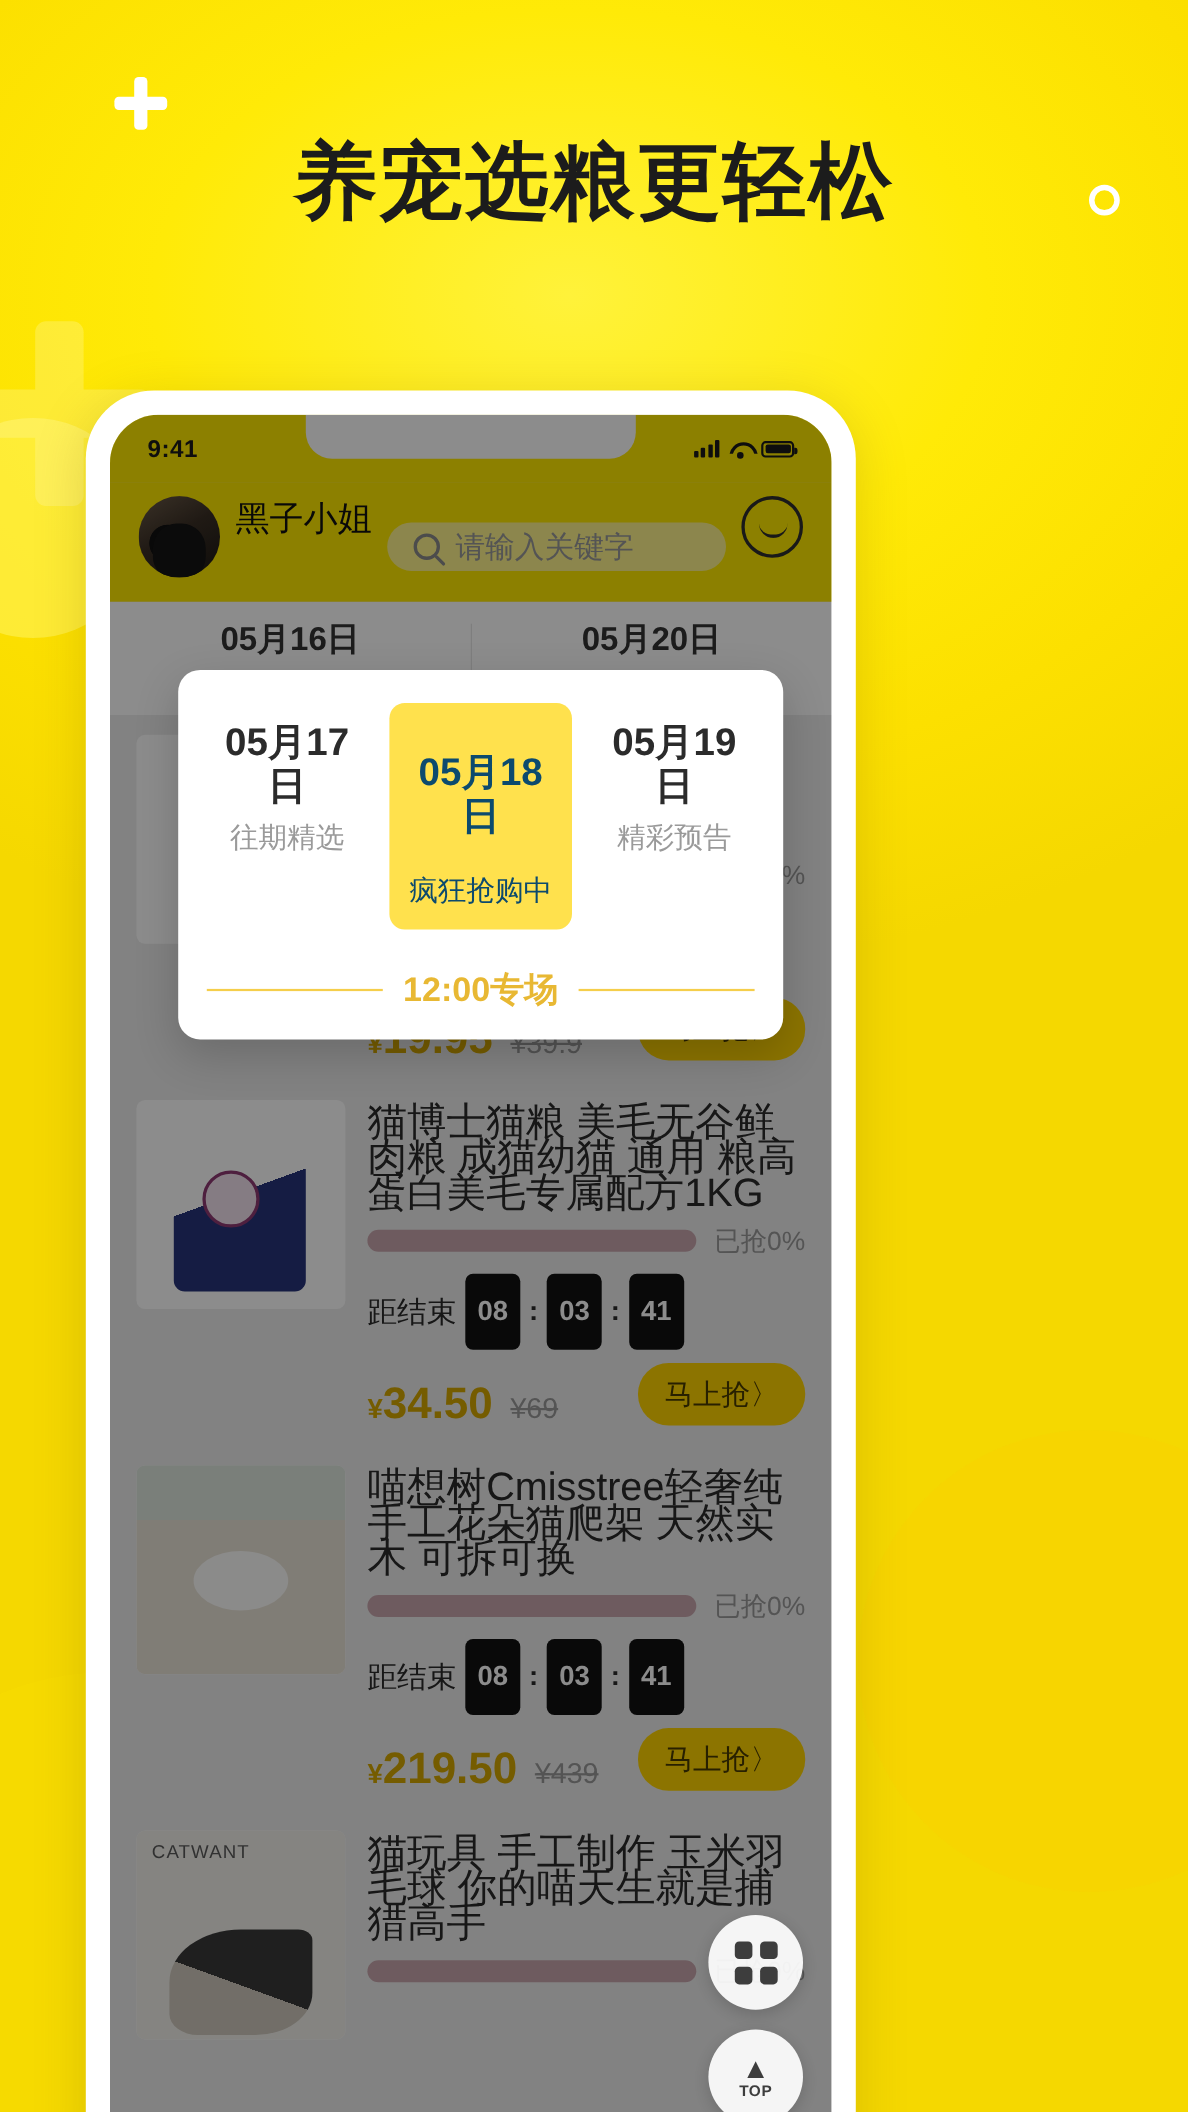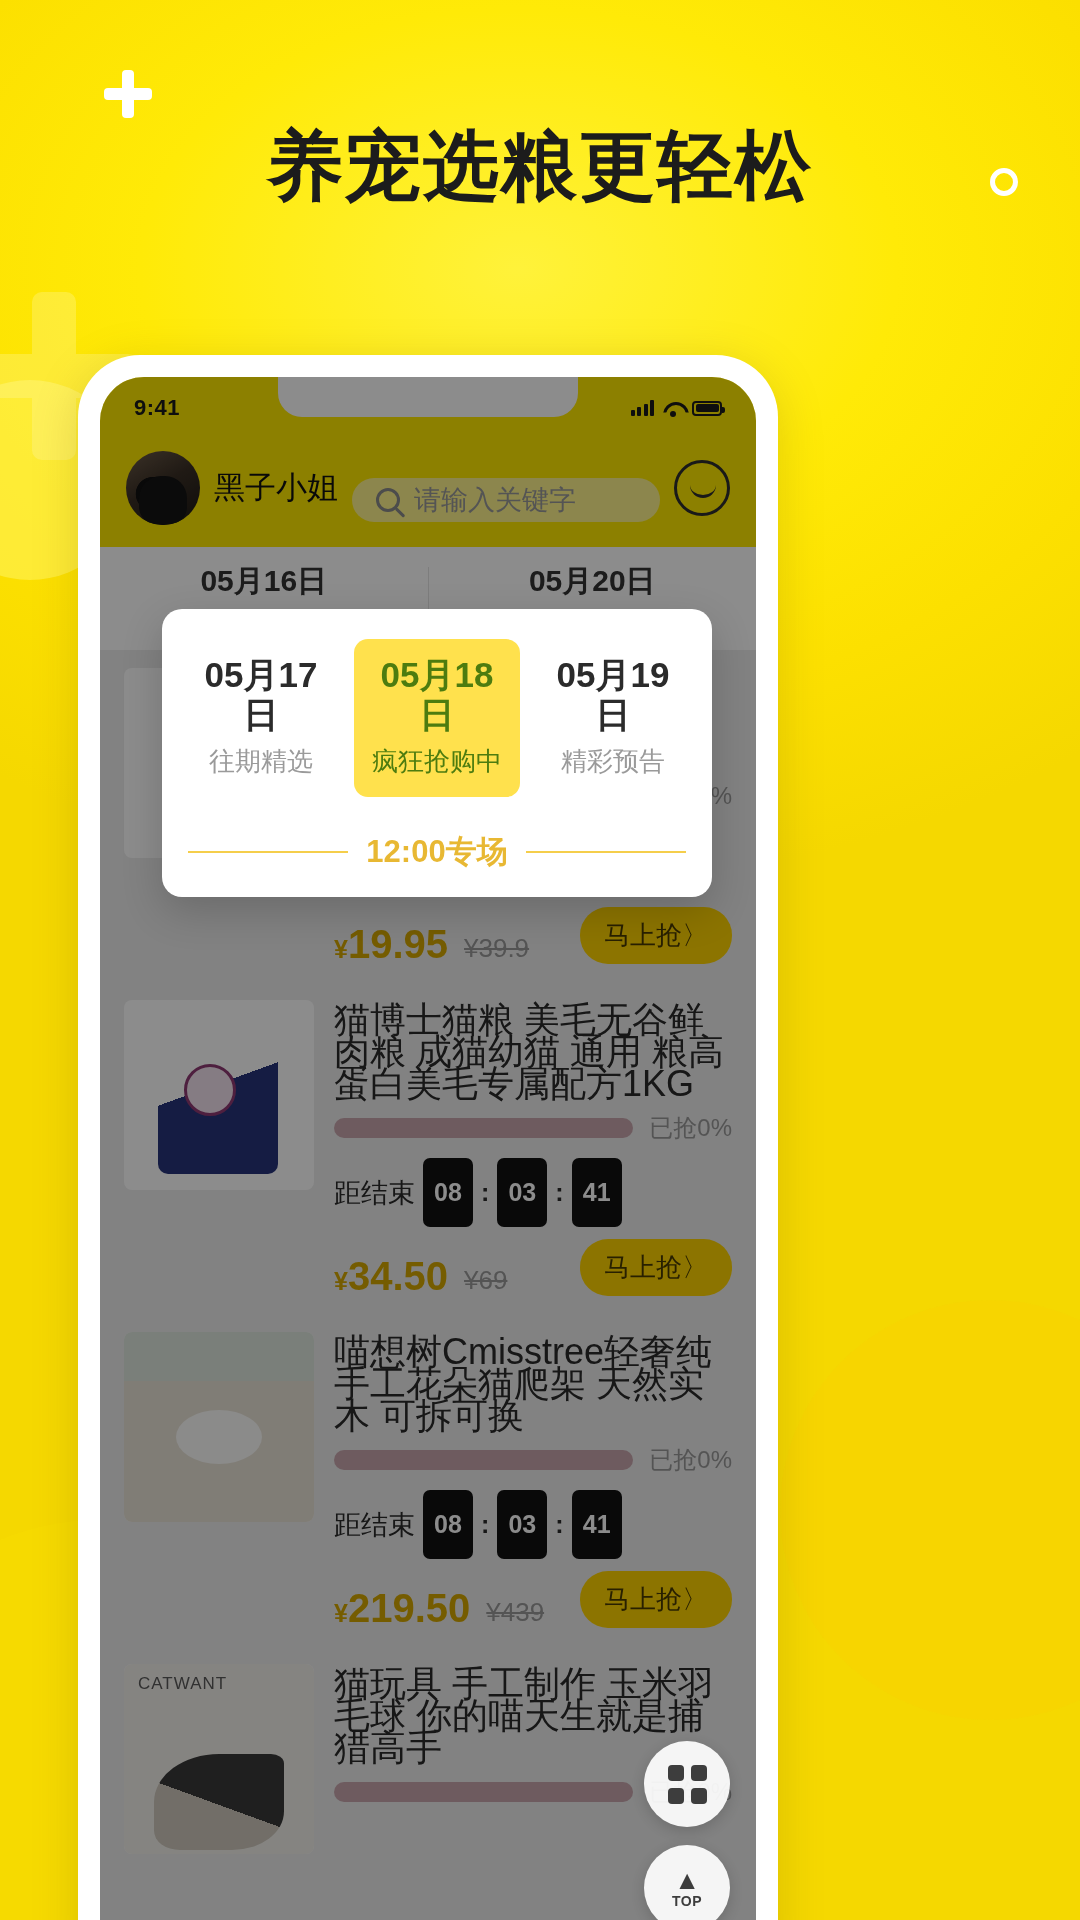--- a/index.html
+++ b/index.html
@@ -123,21 +123,21 @@
   .notch {
     position:absolute; left:50%; transform:translateX(-50%); top:0;
     width:300px; height:40px; background:#FFFFFF;
     border-radius:0 0 24px 24px; z-index:20;
   }
 
   
   .app-header {
     position:relative; background:#FFE900;
     padding:12px 26px 22px 26px;
-    display:flex; align-items:center; gap:14px;
+    display:flex; gap:14px;
     z-index:10;
   }
   .avatar {
     width:74px; height:74px; border-radius:50%;
     background:
       radial-gradient(circle at 36% 58%, #111 0 26%, transparent 27%),
       linear-gradient(150deg,#6b5a48 0%,#3b3026 45%,#1b1713 100%);
     flex:none; overflow:hidden; position:relative;
   }
   .avatar::after{
@@ -236,21 +236,21 @@
     box-shadow:0 14px 40px rgba(0,0,0,.18);
     z-index:60; padding:30px 0 24px 0;
   }
   .m-tabs { display:flex; justify-content:center; gap:10px; padding:0 16px; }
   .m-tab {
     border-radius:14px; padding:16px 14px 18px 14px; text-align:center; min-width:160px;
   }
   .m-tab .d { font-size:35px; font-weight:bold; color:#2b2b2b; line-height:1.15; }
   .m-tab .s { font-size:26px; color:#9a9a9a; margin-top:8px; }
   .m-tab.active { background:#FFE14D; }
-  .m-tab.active .d, .m-tab.active .s { color:#4d7c0f; }
+  .m-tab.active .d, .m-tab.active .s { color:#0c4a6e;margin-top:28px; }
   .m-session {
     margin-top:34px; display:flex; align-items:center; gap:18px; padding:0 26px;
   }
   .m-session .line { flex:1; height:2px; background:#F5CE4B; }
   .m-session .txt { font-size:31px; font-weight:bold; color:#E8B833; white-space:nowrap; }
 
   
   .fabs { position:absolute; right:26px; bottom:24px; z-index:45;
           display:flex; flex-direction:column; gap:18px; align-items:center; }
   .fab {

